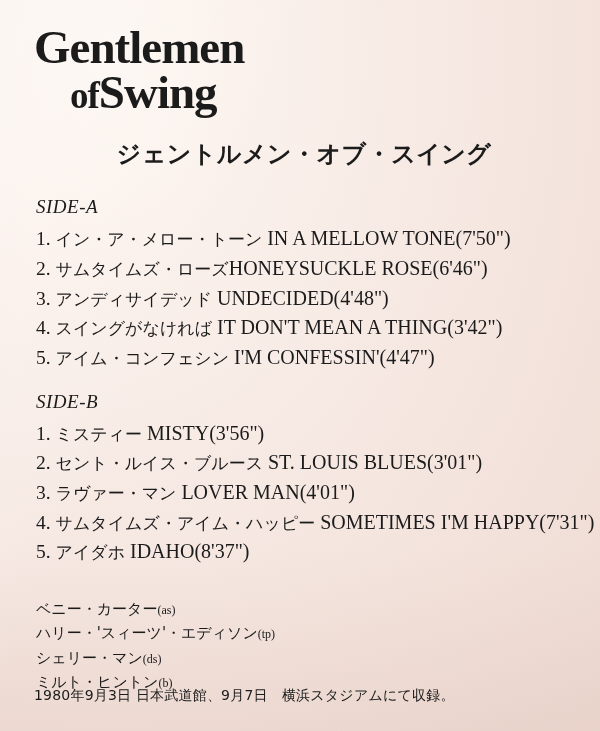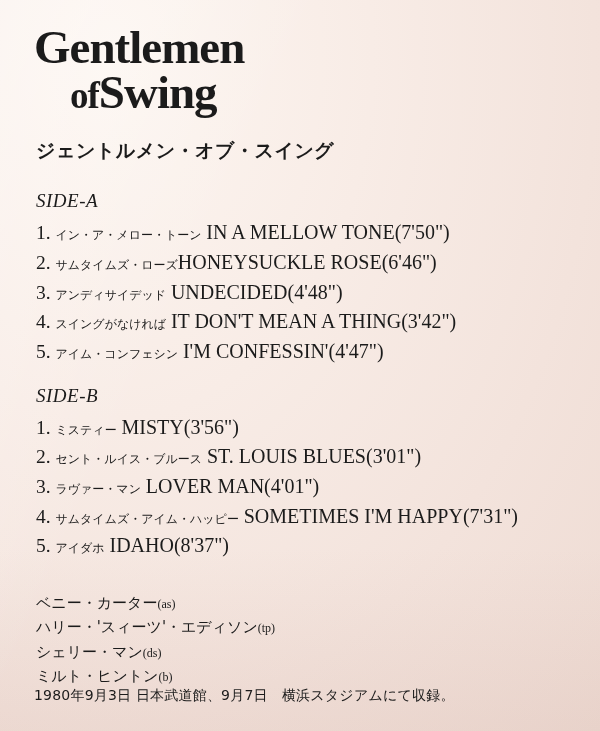--- a/index.html
+++ b/index.html
@@ -53,24 +53,25 @@
     padding-left: 36px;
     margin-top: 2px;
   }
   .title-line2 .of {
     font-size: 37px;
     text-align: right;
   }
   .title-jp {
     font-family: "DejaVu Sans", sans-serif;
     font-weight: bold;
-    font-size: 19px;
+    font-size: 24px;
     letter-spacing: 0.5px;
     margin-top: 24px;
     margin-left: 2px;
+    text-align: center;
   }
   .side-head {
     font-family: "Liberation Serif", serif;
     font-weight: normal;
     font-style: italic;
     font-size: 19px;
     letter-spacing: 0.5px;
     margin-top: 26px;
     margin-bottom: 6px;
     margin-left: 2px;
@@ -87,21 +88,21 @@
     font-size: 19.5px;
     line-height: 1.47;
     white-space: nowrap;
     margin-left: 2px;
   }
   .num {
     font-family: "Liberation Serif", serif;
   }
   .jp {
     font-family: "DejaVu Sans", sans-serif;
-    font-size: 12px;
+    font-size: 17px;
   }
   .en {
     font-family: "Liberation Serif", serif;
     font-size: 20px;
   }
   .personnel {
     margin-top: 30px;
     margin-left: 2px;
   }
   .personnel div {

